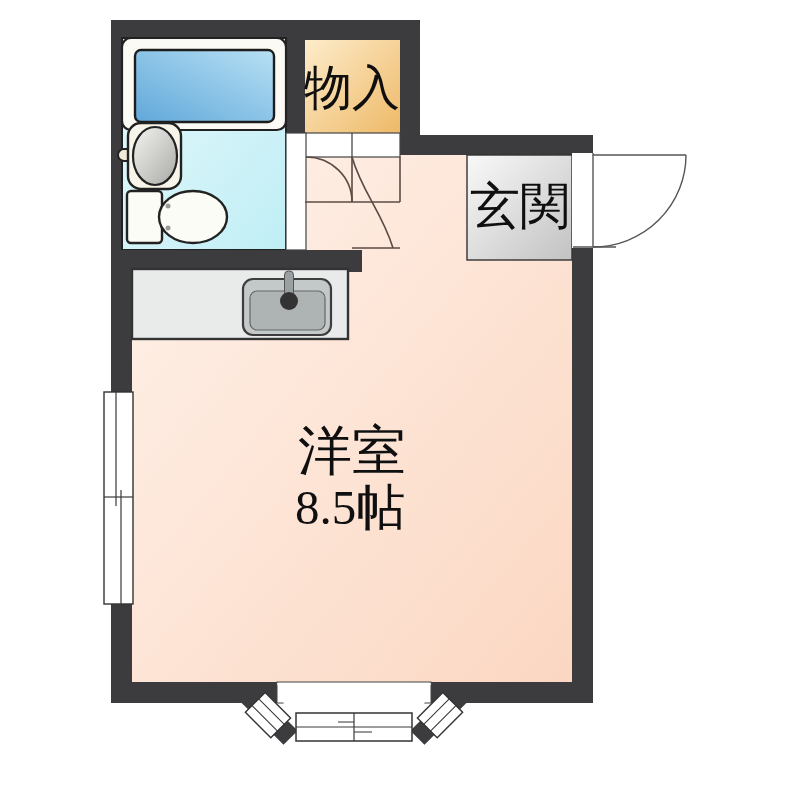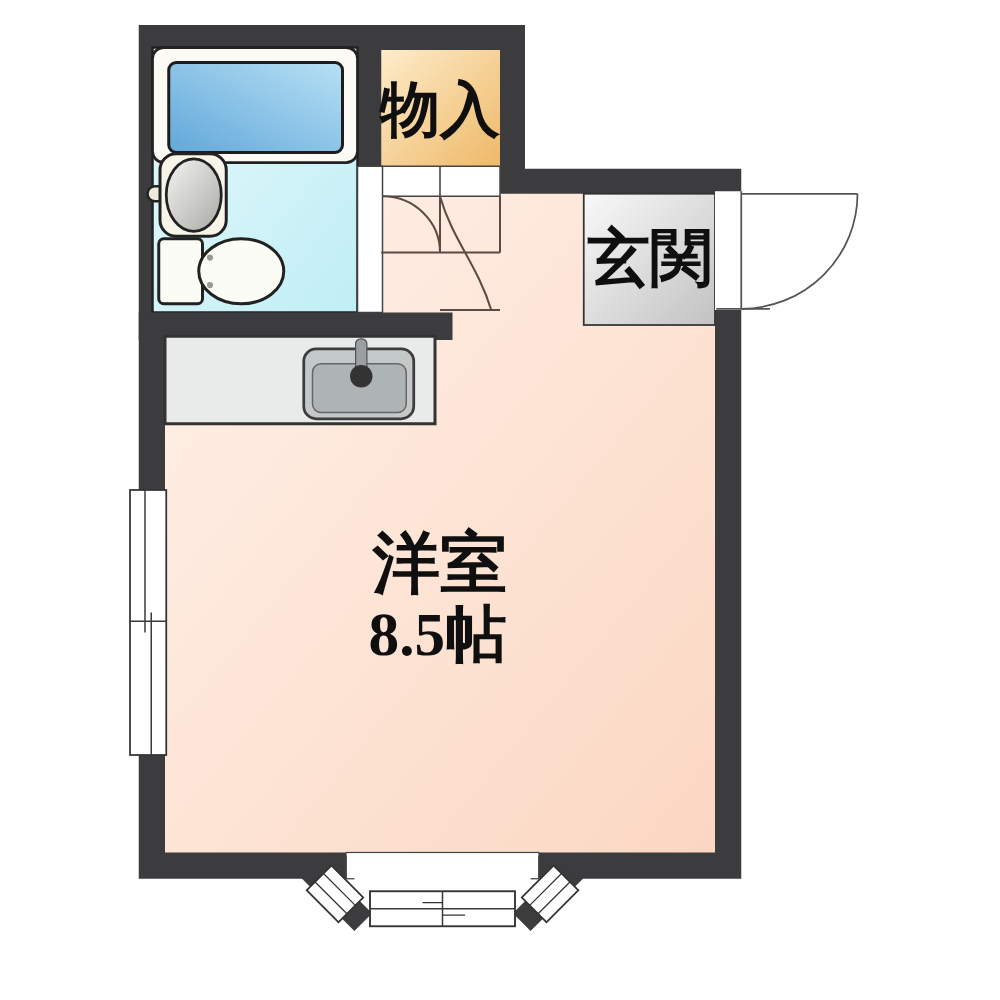--- a/index.html
+++ b/index.html
@@ -1,16 +1,16 @@
 <!DOCTYPE html>
 <html><head>
 <meta charset="utf-8">
 <style>
   html,body{margin:0;padding:0;background:#ffffff;}
-  .stage{width:672px;height:800px;position:relative;font-weight:bold;}
+  .stage{width:672px;height:800px;position:relative;}
   svg{display:block;}
   text{font-family:"Liberation Serif","DejaVu Serif",serif;fill:#0f0f0f;}
   .lbl-closet{font-size:48px;}
   .lbl-entrance{font-size:50px;}
   .lbl-room{font-size:54px;}
   .lbl-area{font-size:49px;}
   .doorline{fill:none;stroke-width:1.6;}
   .thinline{stroke:#3a3a3a;stroke-width:1.2;fill:none;}
 </style>
 </head>

